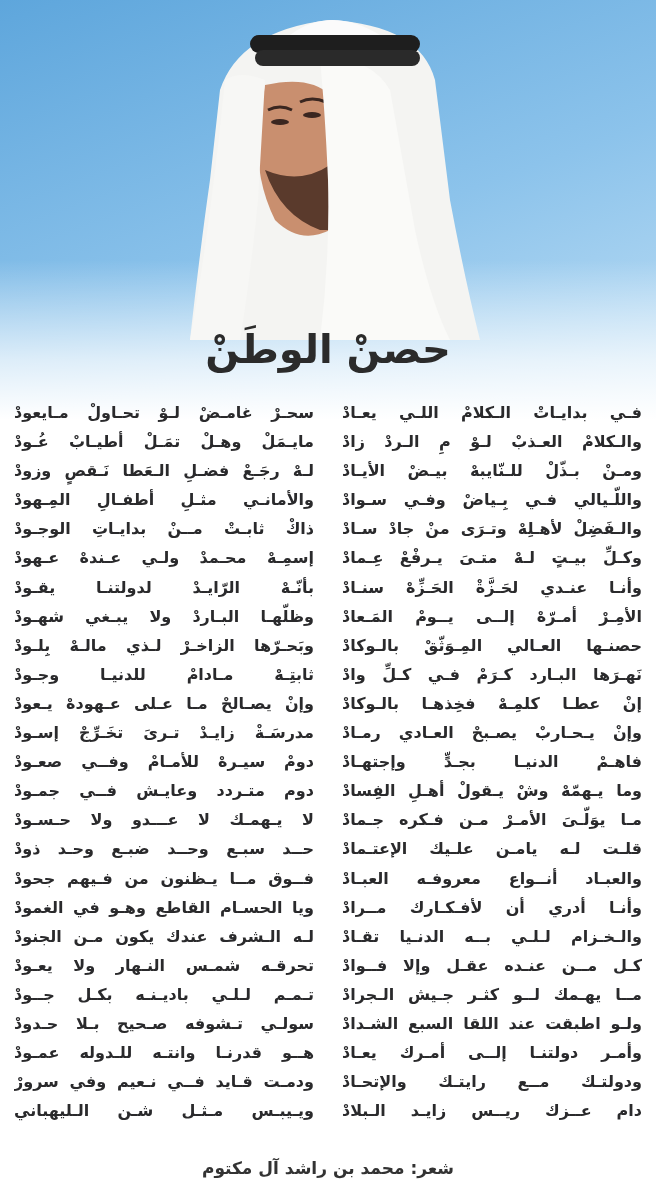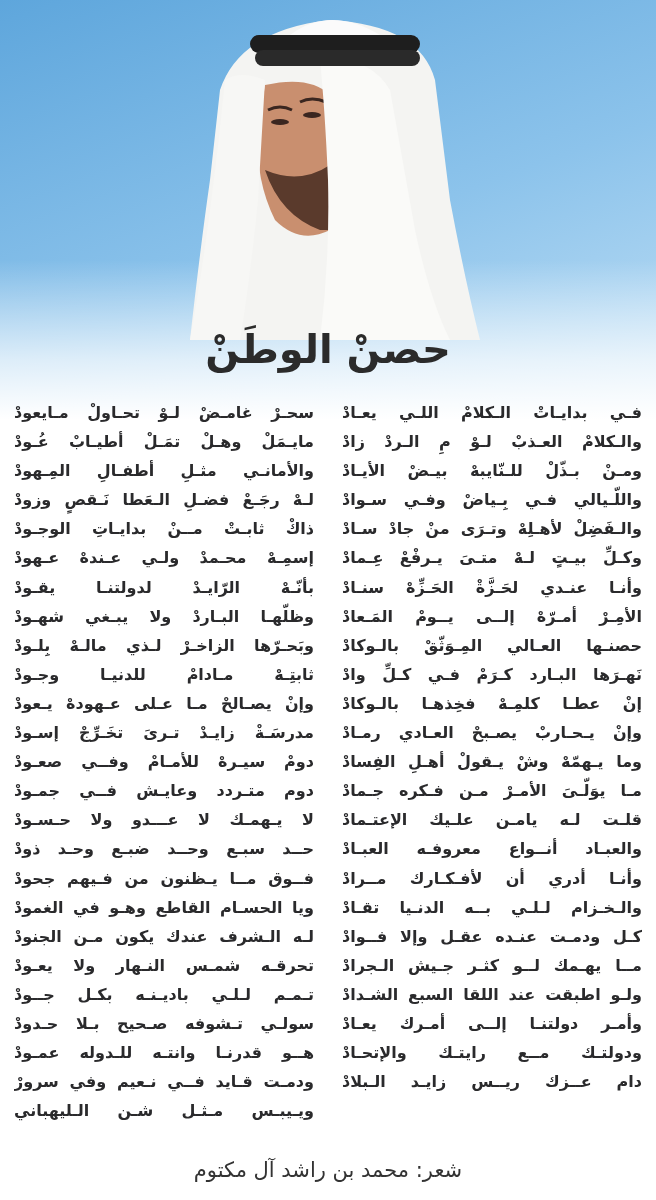--- a/index.html
+++ b/index.html
@@ -34,22 +34,22 @@
       display: flex; flex-direction: column;
     }
     .line {
       font-family: "DejaVu Sans", sans-serif; font-weight: bold;
       font-size: 16px; line-height: 29.1px; height: 29.1px;
       color: #2a2a2c; white-space: nowrap; text-align: justify;
       text-align-last: justify; overflow: hidden;
     }
     .credit {
       position: absolute; left: 0; top: 1158px; width: 656px; text-align: center;
-      direction: rtl; font-family: "DejaVu Sans", sans-serif; font-weight: normal;
-      font-size: 21px; color: #333;
+      direction: rtl; font-family: "DejaVu Sans", sans-serif; font-weight: bold;
+      font-size: 17px; color: #333;
     }
   </style>
 </head>
 <body>
 
 <div class="bg"></div>
 
 <svg class="portrait" viewBox="0 0 300 340" xmlns="http://www.w3.org/2000/svg">
 
   <path d="M40 90 Q60 30 150 20 Q240 25 255 80 L270 200 Q285 280 300 340 L10 340 Q20 250 30 180 Z" fill="#f4f4f2"></path>
@@ -81,38 +81,39 @@
     <div class="line">ومـنْ بـذّلْ للـنّايبهْ بيـضْ الأيـادْ</div>
     <div class="line">واللّـيالي فـي بِـياضْ وفـي سـوادْ</div>
     <div class="line">والـفَضِلْ لأهـلِهْ وتـرَى منْ جادْ سـادْ</div>
     <div class="line">وكـلِّ بيـتٍ لـهْ متـىَ يـرفْعْ عِـمادْ</div>
     <div class="line">وأنـا عنـدي لحَـزَّةْ الحَـزِّهْ سنـادْ</div>
     <div class="line">الأمِـرْ أمـرّهْ إلــى يــومْ المَـعادْ</div>
     <div class="line">حصنـها العـالي المِـوَثّقْ بالـوكادْ</div>
     <div class="line">نَهـرَها البـارد كـرَمْ فـي كـلِّ وادْ</div>
     <div class="line">إنْ عطـا كلمِـهْ فخِذهـا بالـوكادْ</div>
     <div class="line">وإنْ يـحـاربْ يصـبحْ العـادي رمـادْ</div>
+    <div class="line">فاهـمْ الدنيـا بجـدٍّ وإجتهـادْ</div>
     <div class="line">وما يـهمّهْ وشْ يـقولْ أهـلِ الفِسادْ</div>
     <div class="line">مـا يوَلّـىَ الأمـرْ مـن فـكره جـمادْ</div>
     <div class="line">قلـت لـه يامـن علـيك الإعتـمادْ</div>
     <div class="line">والعبـاد أنــواع معروفـه العبـادْ</div>
     <div class="line">وأنـا أدري أن لأفـكـارك مــرادْ</div>
     <div class="line">والـخـزام لـلـي بــه الدنـيا تقـادْ</div>
-    <div class="line">كـل ودمـت عنـده عقـل وإلا فــوادْ</div>
+    <div class="line">كـل مــن عنـده عقـل وإلا فــوادْ</div>
     <div class="line">مــا يهـمك لــو كثـر جـيش الـجرادْ</div>
     <div class="line">ولـو اطبقت عند اللقا السبع الشـدادْ</div>
     <div class="line">وأمـر دولتنـا إلــى أمـرك يعـادْ</div>
     <div class="line">ودولتـك مــع رايتـك والإتحـادْ</div>
     <div class="line">دام عــزك ريــس زايـد الـبلادْ</div>
   </div>
   <div class="col">
     <div class="line">سحـرْ غامـضْ لـوْ تحـاولْ مـايعودْ</div>
     <div class="line">مايـمَلْ وهـلْ تمَـلْ أطيـابْ عُـودْ</div>
+    <div class="line">لـهْ رجَـعْ فضـلِ الـعَطا نَـقصٍ وزودْ</div>
     <div class="line">والأمانـي مثـلِ أطفـالِ المِـهودْ</div>
-    <div class="line">لـهْ رجَـعْ فضـلِ الـعَطا نَـقصٍ وزودْ</div>
     <div class="line">ذاكْ ثابـتْ مــنْ بدايـاتِ الوجـودْ</div>
     <div class="line">إسمِـهْ محـمدْ ولـي عـندهْ عـهودْ</div>
     <div class="line">بأنّـهْ الرّايـدْ لدولتنـا يقـودْ</div>
     <div class="line">وظلّهـا البـاردْ ولا يبـغي شهـودْ</div>
     <div class="line">وبَحـرّها الزاخـرْ لـذي مالـهْ بِلـودْ</div>
     <div class="line">ثابتِـهْ مـادامْ للدنيـا وجـودْ</div>
     <div class="line">وإنْ يصـالحْ مـا عـلى عـهودهْ يـعودْ</div>
     <div class="line">مدرسَـةْ زايـدْ تـرىَ تخَـرِّجْ إسـودْ</div>
     <div class="line">دومْ سيـرهْ للأمـامْ وفــي صعـودْ</div>
     <div class="line">دوم متـردد وعايـش فــي جمـودْ</div>

